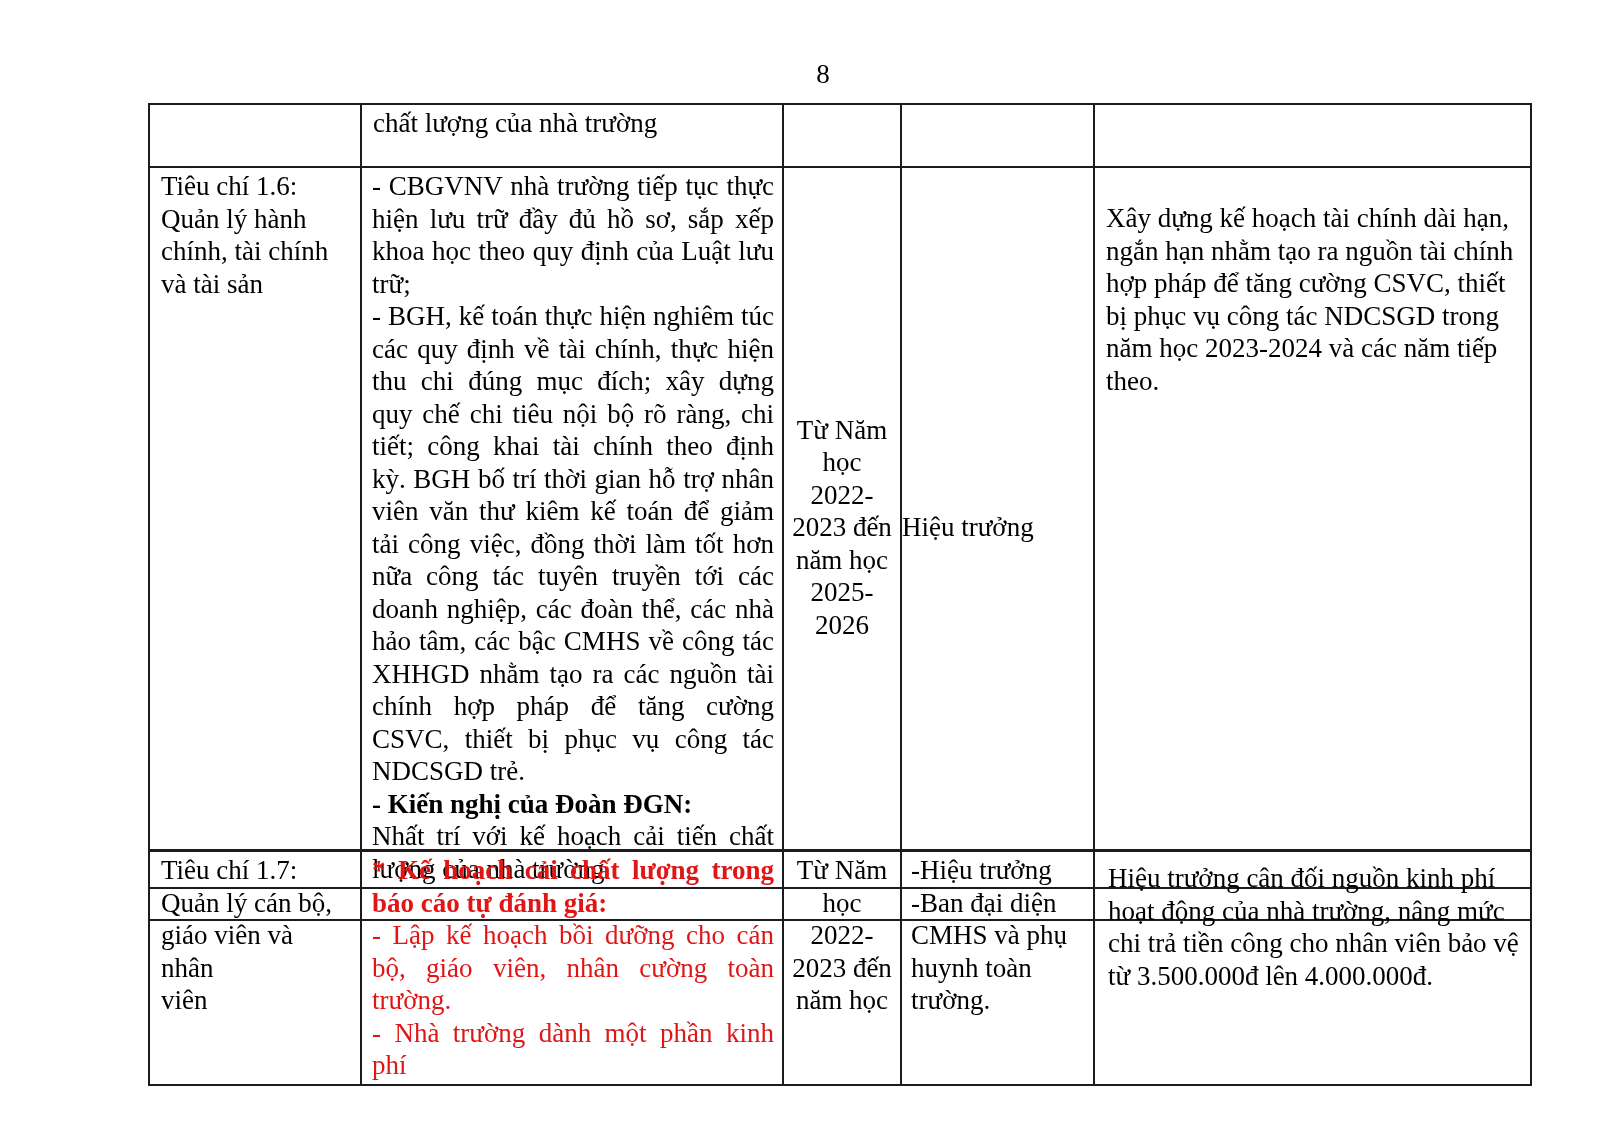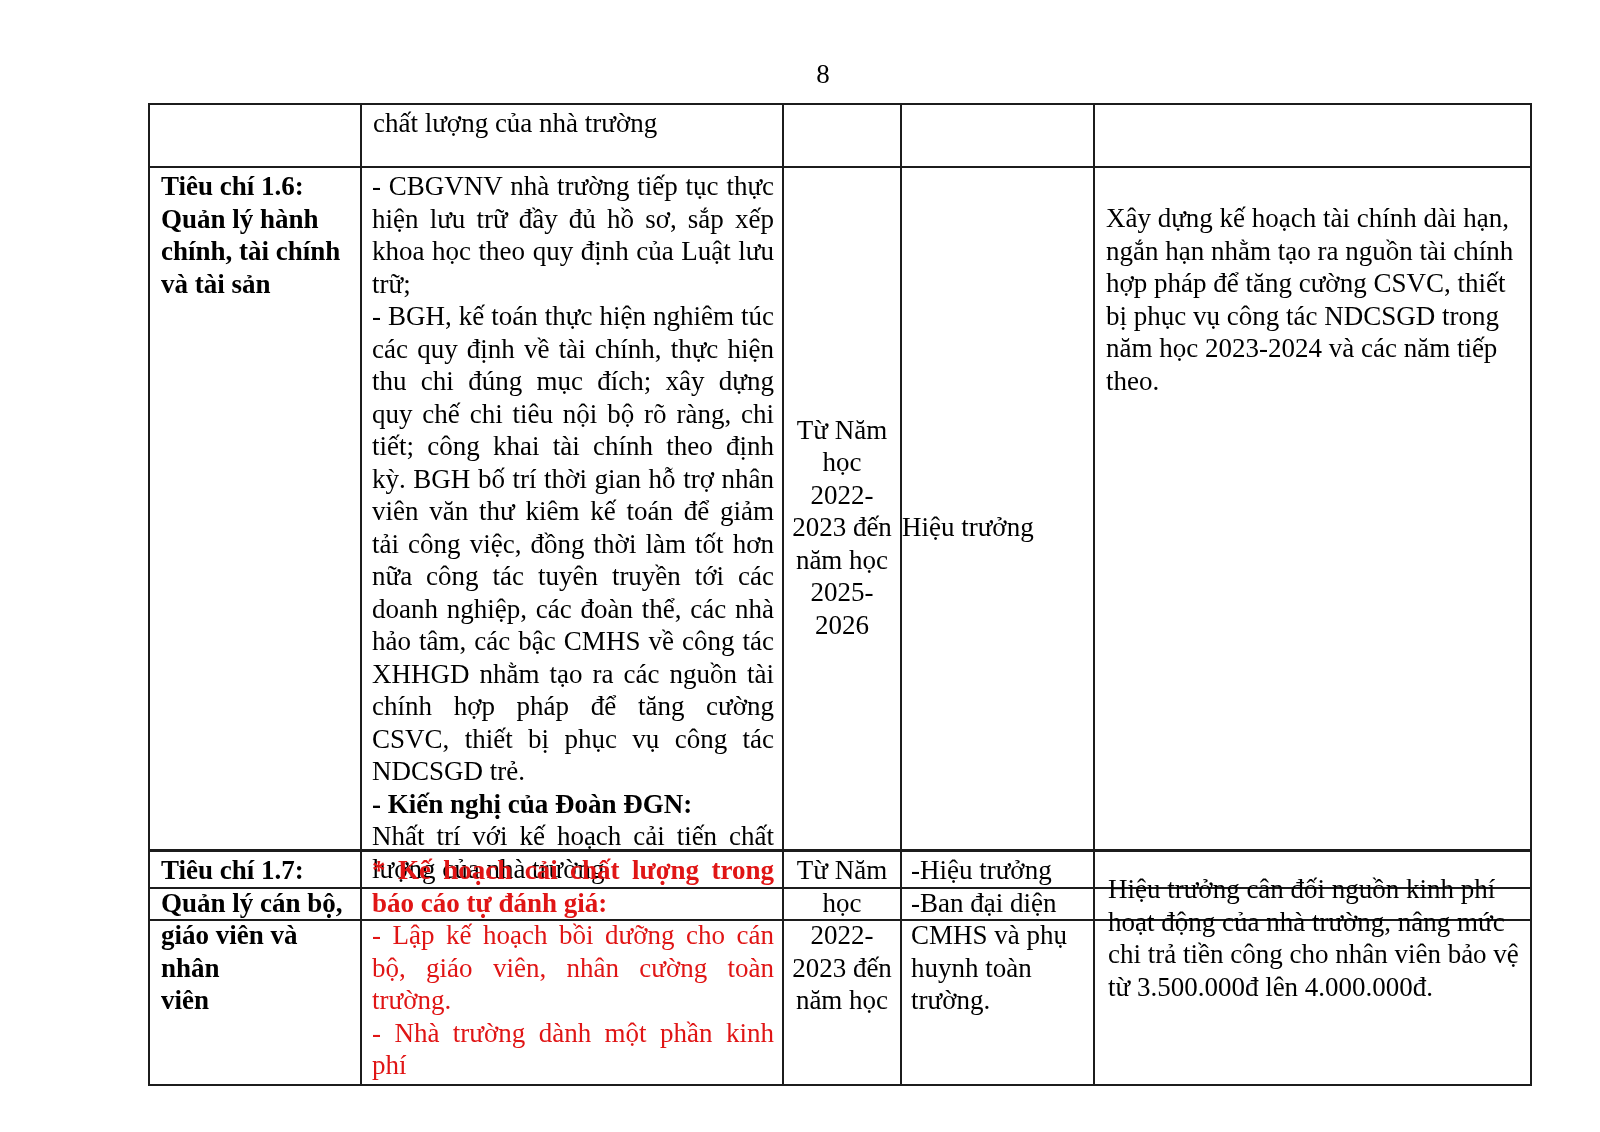--- a/index.html
+++ b/index.html
@@ -26,31 +26,31 @@
   table.t2{left:148px;top:849px;}
   table.t2 td{border-top-width:3px;}
   td{
     border:2px solid var(--border);
     vertical-align:top;
     padding:2px 8px 2px 10px;
     font-size:27px;line-height:32.5px;
     overflow:hidden;
   }
   td p{margin:0;}
-  .crit{font-weight:bold;white-space:pre-line;padding-left:11px;border-radius:14px;}
+  .crit{font-weight:normal;white-space:pre-line;padding-left:11px;border-radius:14px;}
   .desc p{text-align:justify;}
   .desc .bold{font-weight:bold;}
   .red{color:var(--red);}
   .jlast{text-align-last:justify;}
   .time{text-align:center;white-space:pre-line;padding-left:4px;padding-right:4px;}
   .vmid{vertical-align:middle;}
   .person{padding-left:0;}
   .person-pre{white-space:pre-line;padding-left:9px;}
   .plan1{padding-top:34px;padding-left:11px;padding-right:10px;}
-  .plan2{padding-top:21px;padding-left:13px;padding-right:10px;}
+  .plan2{padding-top:10px;padding-left:13px;padding-right:10px;}
   .cont-cell{padding-left:11px;}
   tr.rowA{height:63px;}
   tr.rowB{height:620px;}
   tr.rowC{height:32px;}
   tr.rowD{height:160px;}
 </style>
 </head>
 <body>
 
 <div class="sheet">

